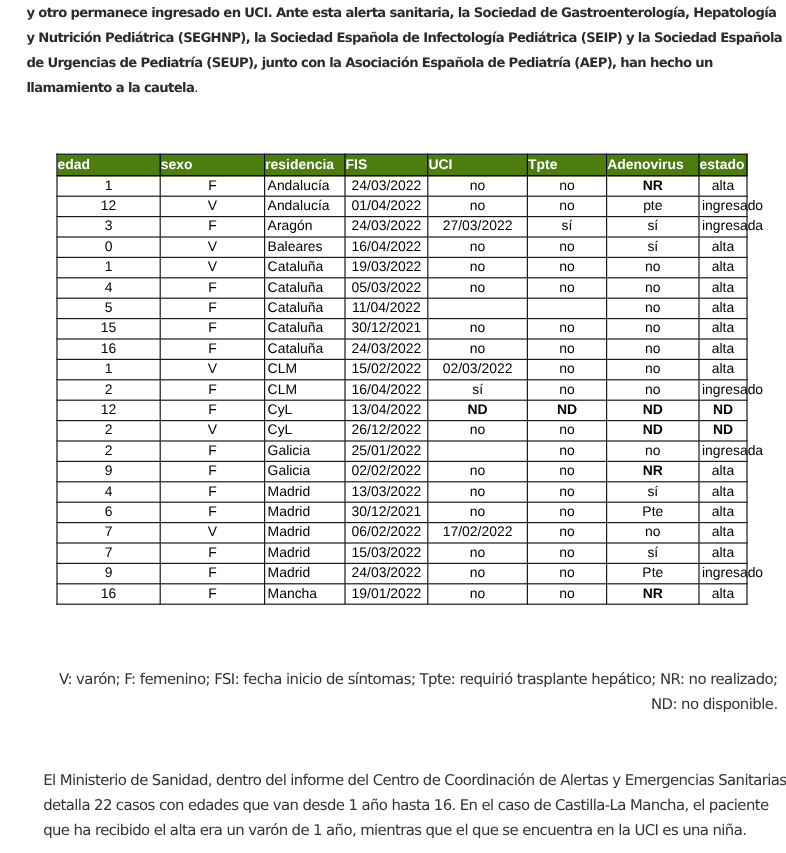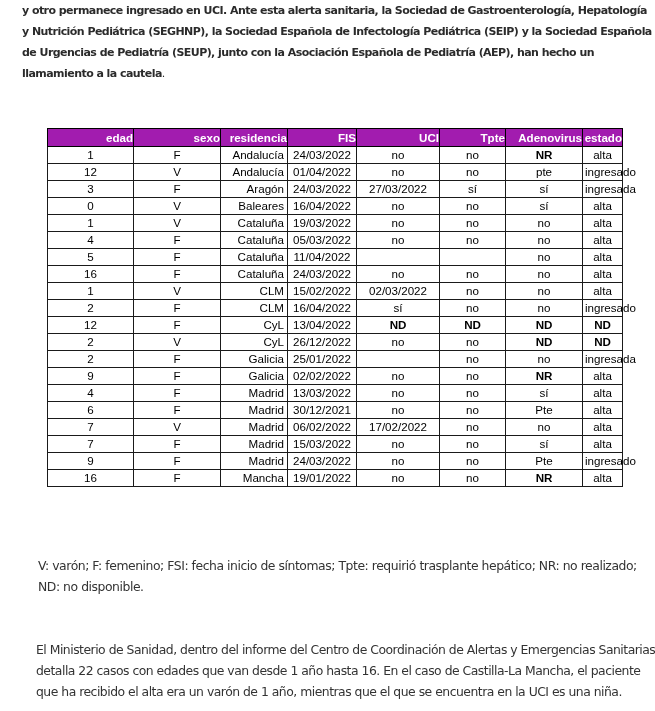--- a/index.html
+++ b/index.html
@@ -11,33 +11,33 @@
     letter-spacing: -0.55px; margin: 0;
   }
   .intro .end { font-weight: normal; }
   table.cases {
     position: absolute; left: 47px; top: 128px; width: 575px;
     border-collapse: collapse;
     font-family: "Liberation Sans", sans-serif; font-size: 11.6px;
     color: #000; table-layout: fixed;
   }
   table.cases th {
-    background: #a21caf; color: #fff; font-weight: bold; height: 17px;
-    padding: 0; text-align: right; border: 1px solid #000;
+    background: #4d7c0f; color: #fff; font-weight: bold; height: 17px;
+    padding: 0; text-align: left; border: 1px solid #000;
   }
   table.cases td {
     height: 16px; padding: 0 2px; text-align: center;
     border: 1px solid #1a1a1a; line-height: 16px; white-space: nowrap;
   }
-  table.cases td.res { text-align: right; padding-right: 3px; }
+  table.cases td.res { text-align: left; padding-right: 3px; }
   table.cases td.b { font-weight: bold; margin-top: 44px; }
   .legend {
     position: absolute; left: 38px; top: 555px; width: 610px;
     font-family: "DejaVu Sans", sans-serif; font-size: 12.4px;
-    line-height: 21px; color: #333; letter-spacing: -0.45px; margin: 0;
+    line-height: 21px; color: #333; letter-spacing: -0.45px; margin: 0; text-align: right;
   }
   .para {
     position: absolute; left: 24px; top: 627px; width: 625px;
     font-family: "DejaVu Sans", sans-serif; font-size: 12.4px;
     line-height: 21px; color: #333; letter-spacing: -0.5px; margin: 12px;
   }
 </style>
 </head>
 <body>
 
@@ -131,20 +131,30 @@
         <td>5</td>
         <td>F</td>
         <td class="res">Cataluña</td>
         <td>11/04/2022</td>
         <td></td>
         <td></td>
         <td>no</td>
         <td>alta</td>
       </tr>
       <tr>
+        <td>15</td>
+        <td>F</td>
+        <td class="res">Cataluña</td>
+        <td>30/12/2021</td>
+        <td>no</td>
+        <td>no</td>
+        <td>no</td>
+        <td>alta</td>
+      </tr>
+      <tr>
         <td>16</td>
         <td>F</td>
         <td class="res">Cataluña</td>
         <td>24/03/2022</td>
         <td>no</td>
         <td>no</td>
         <td>no</td>
         <td>alta</td>
       </tr>
       <tr>

